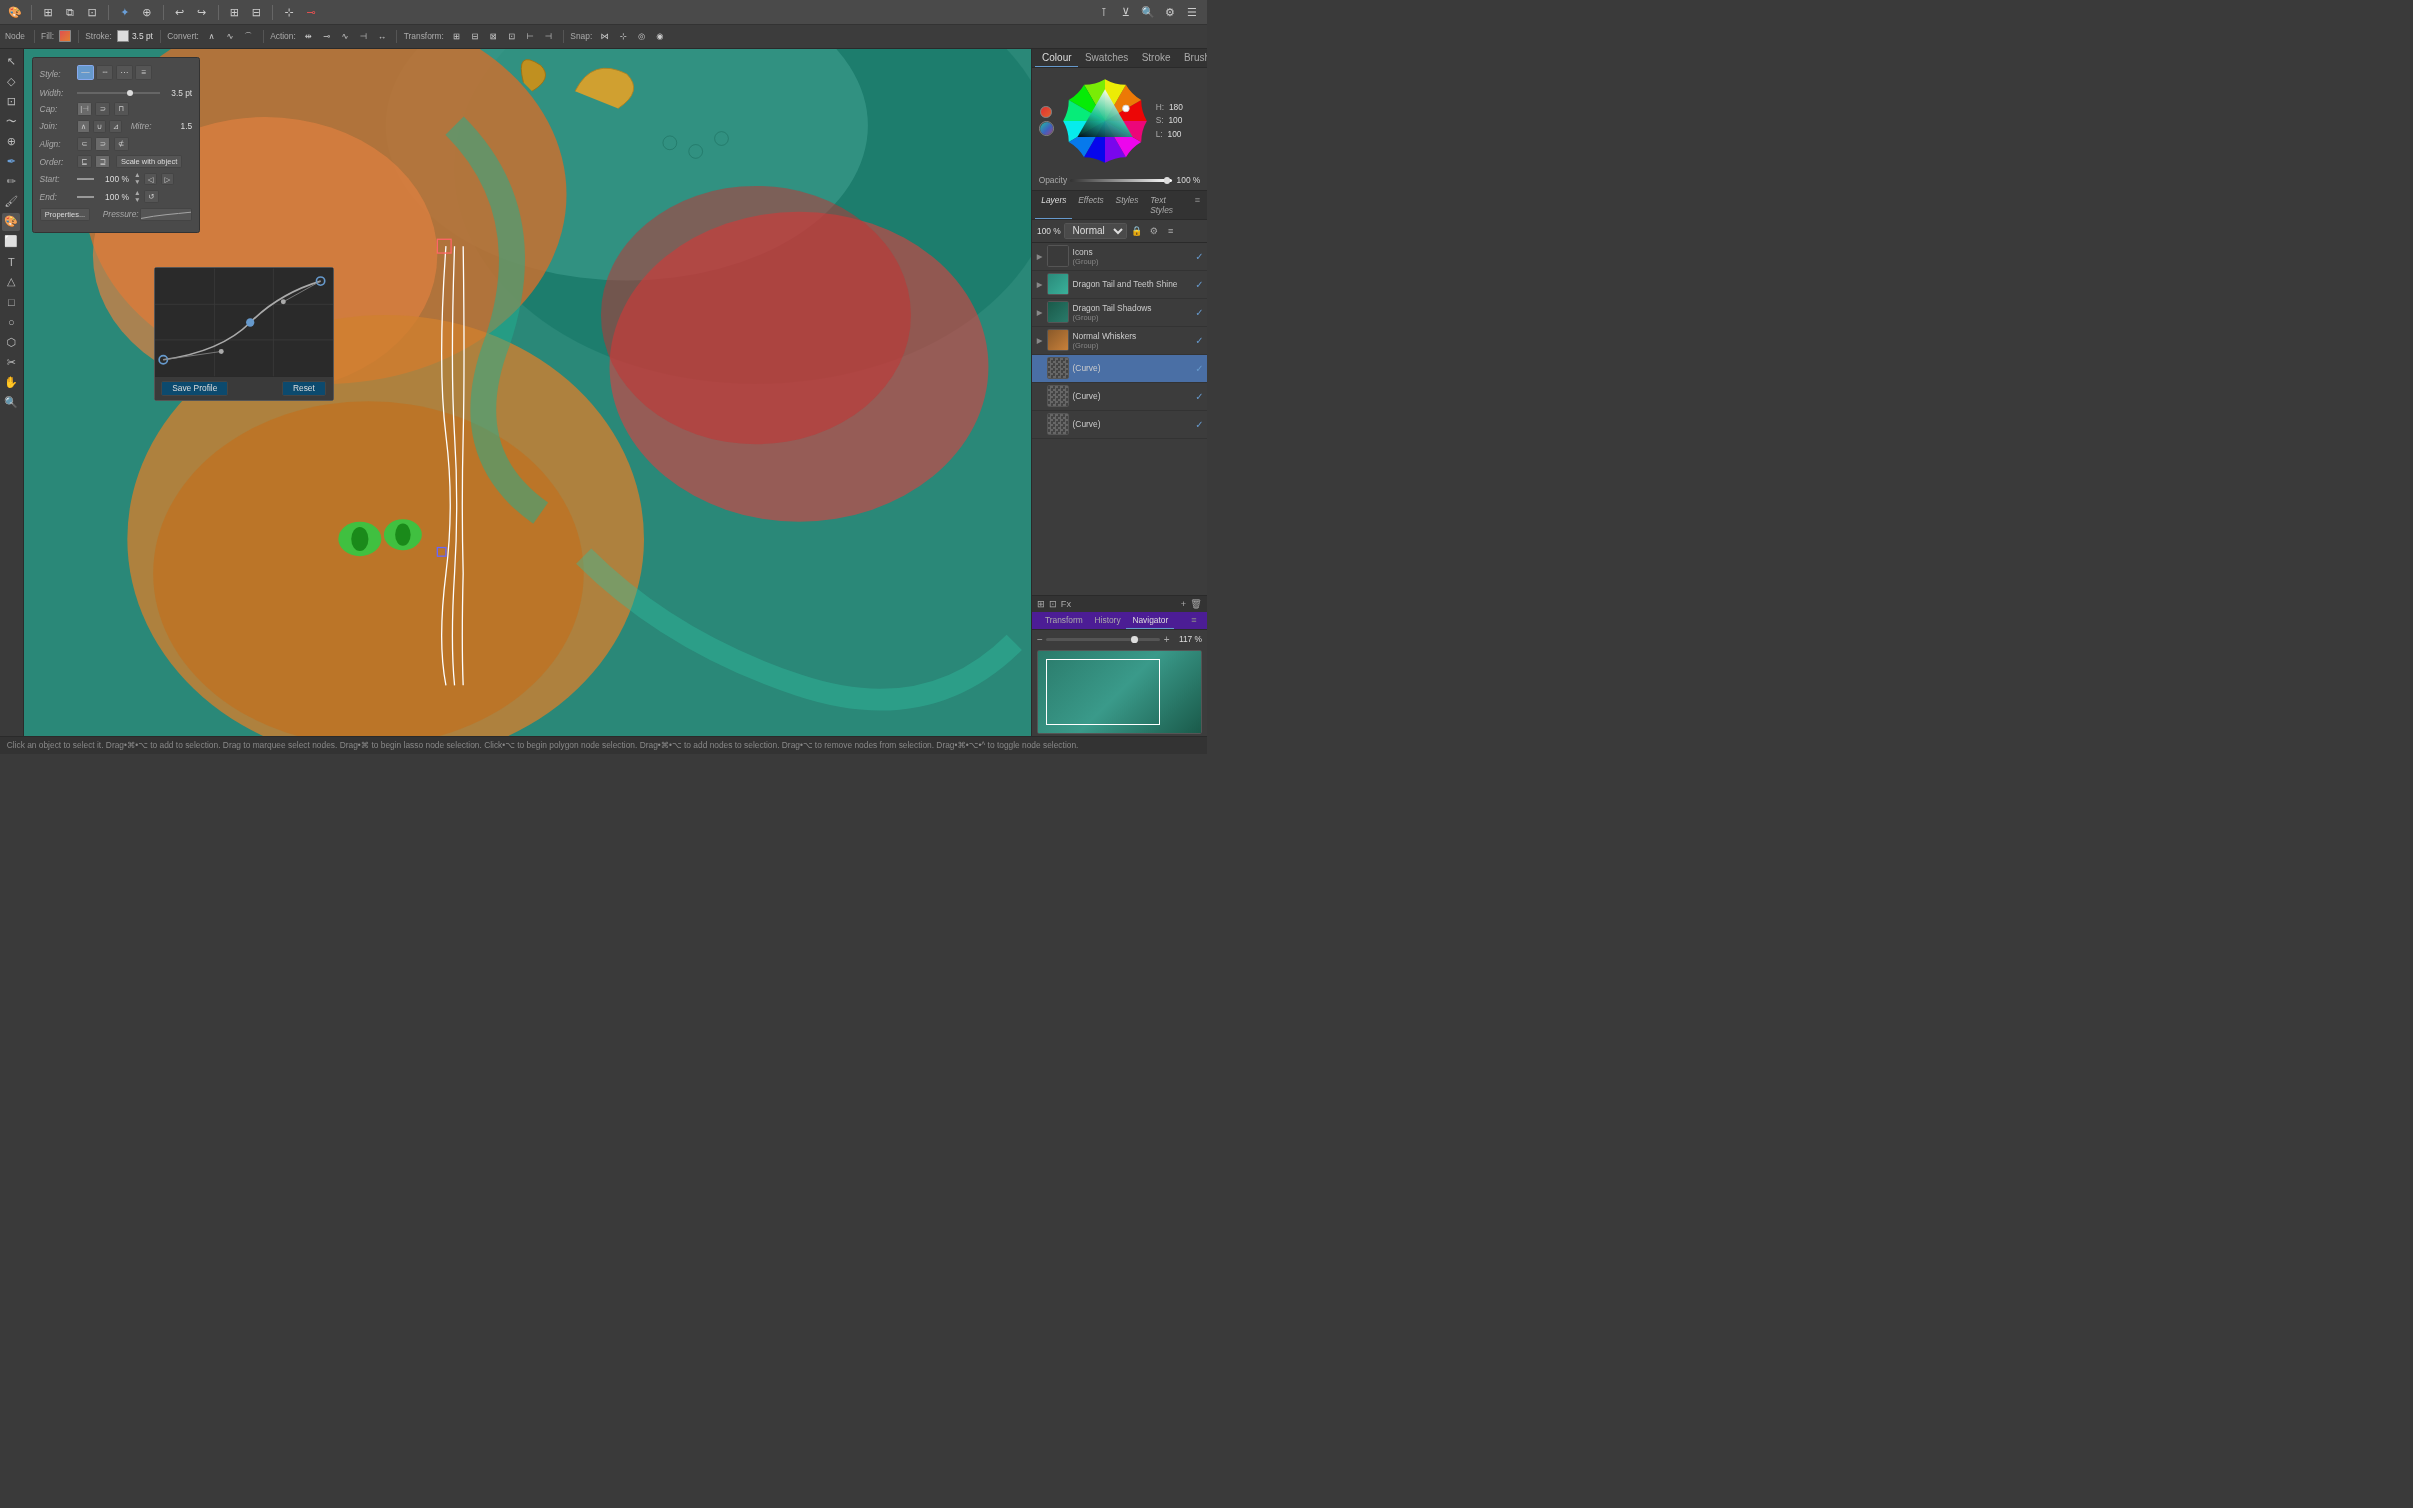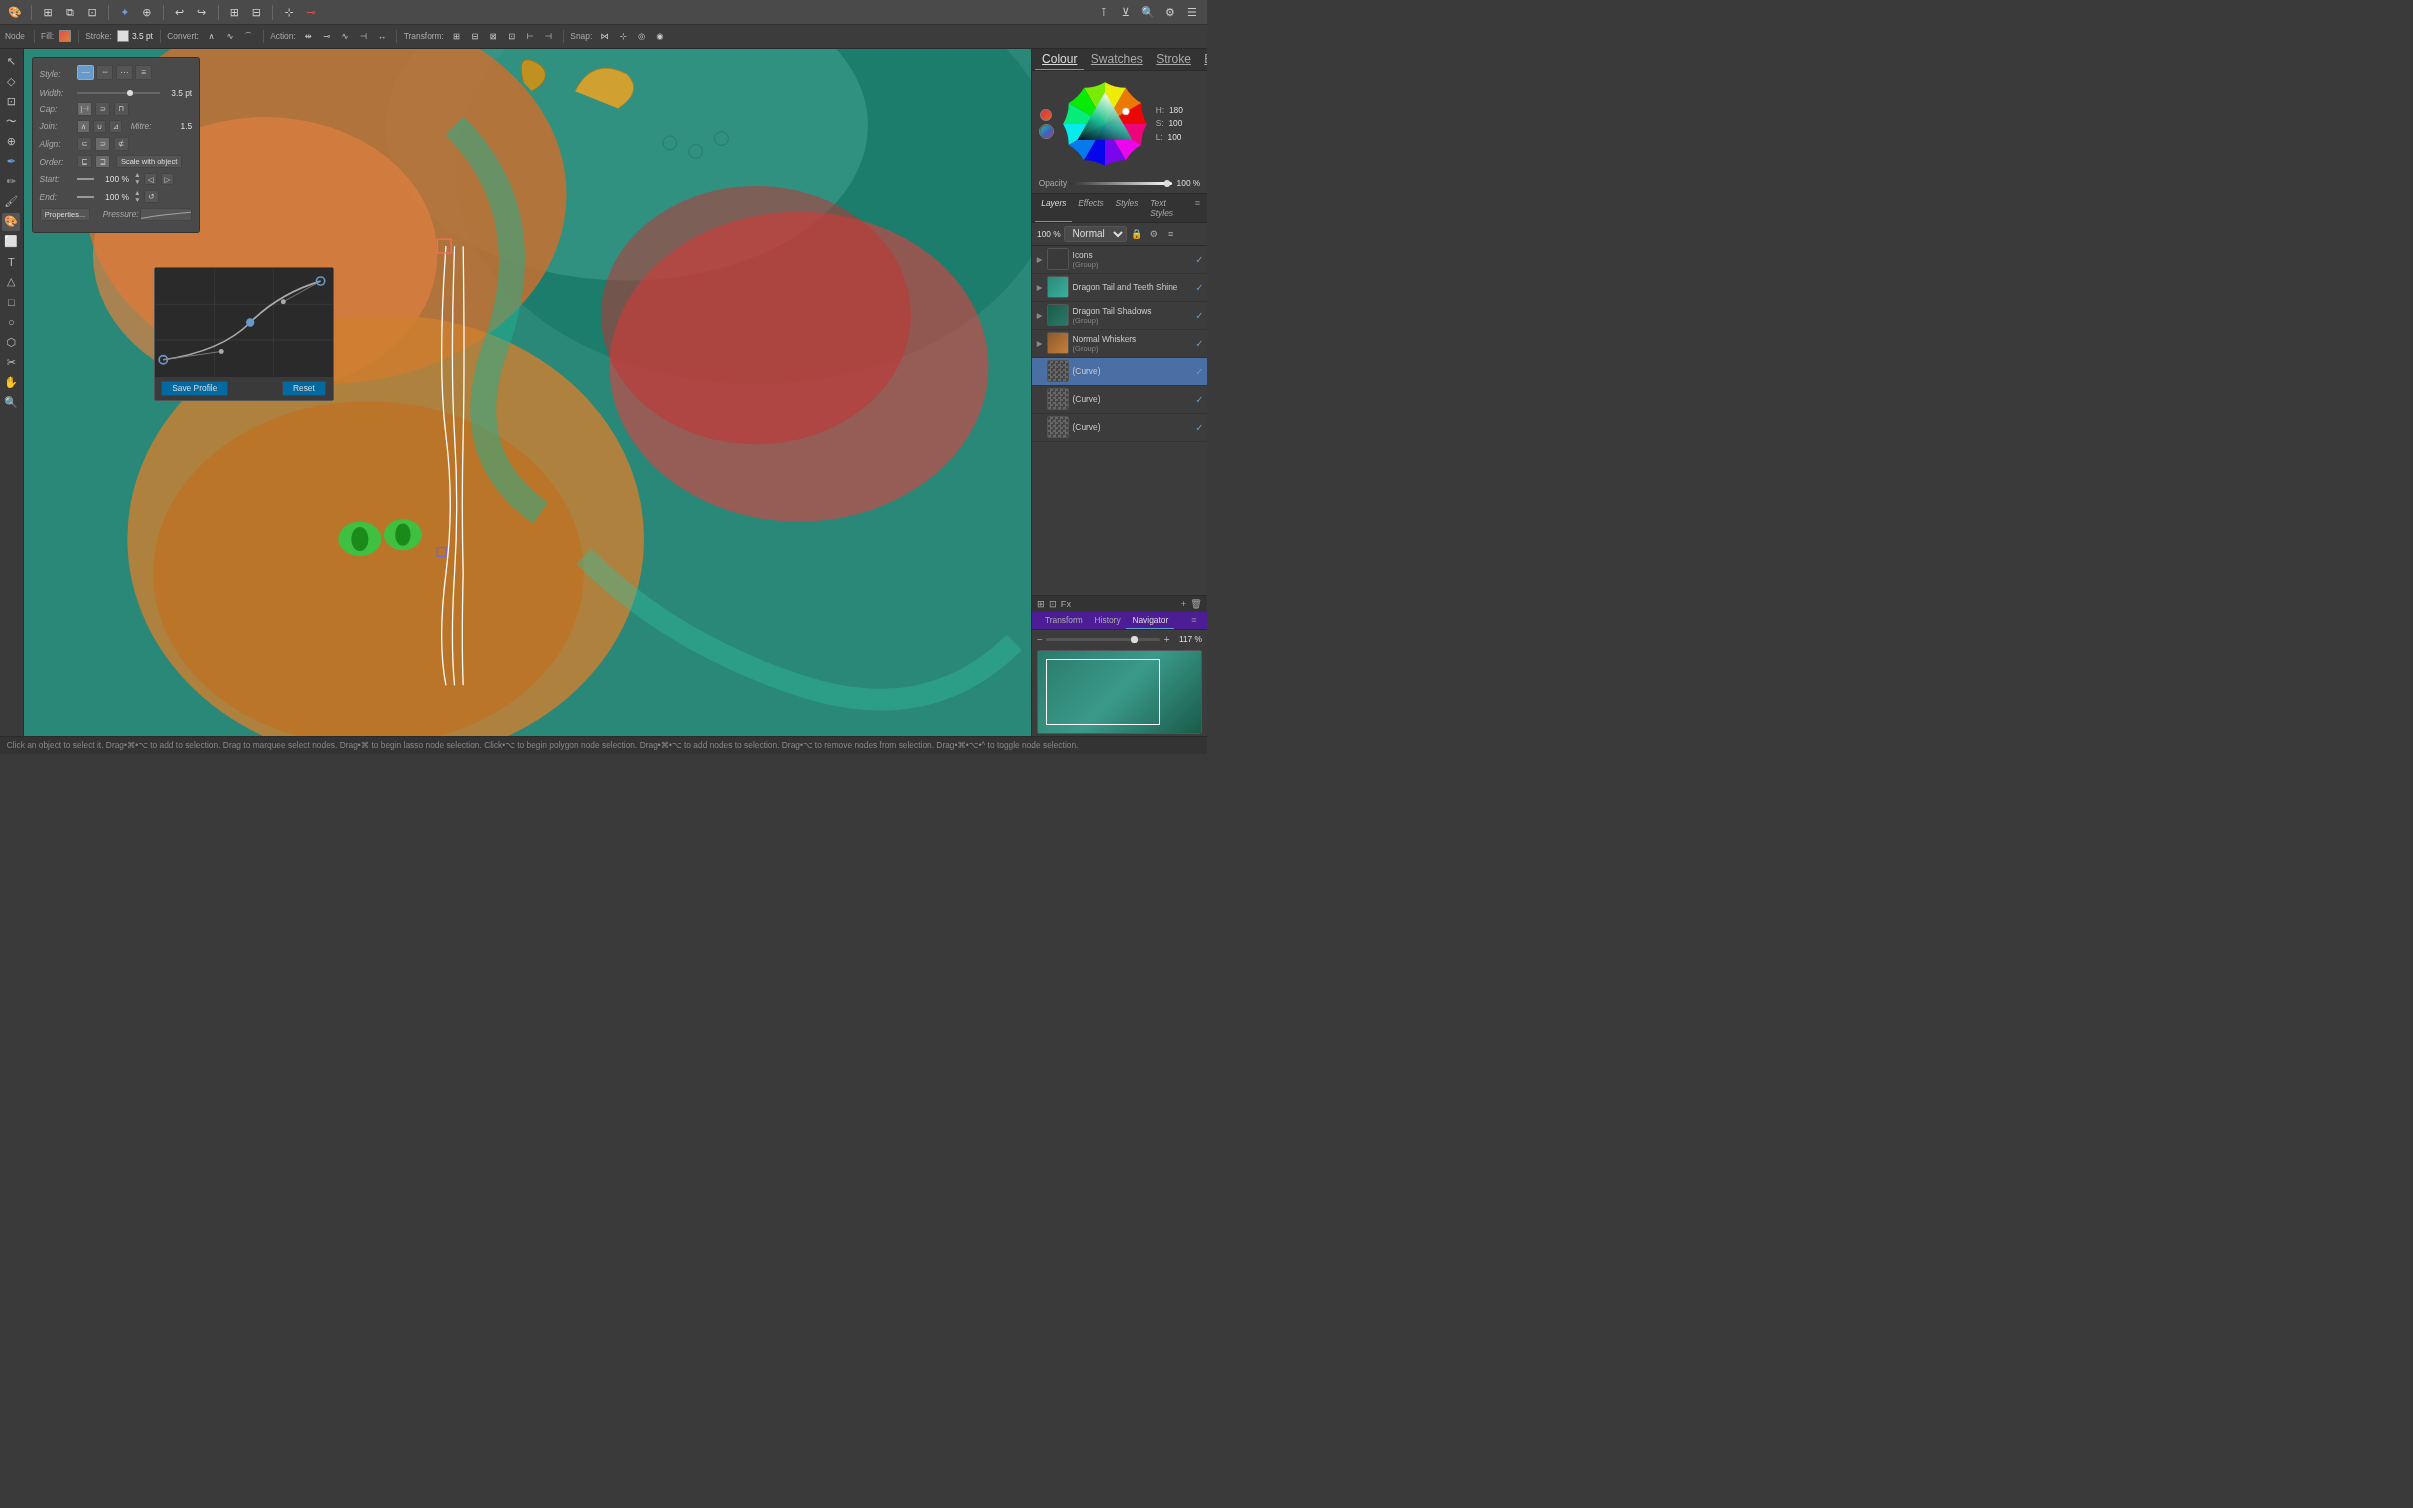--- a/index.html
+++ b/index.html
@@ -167,21 +167,21 @@
       position: relative;
     }
     .pp-footer {
       display: flex;
       justify-content: space-between;
       padding: 4.2px 6.7px;
       background: #3a3a3a;
     }
     .pp-btn {
       padding: 1.7px 10px;
-      background: #0369a1;
+      background: #0c4a6e;
       border: 0.8px solid #444;
       border-radius: 1.7px;
       color: #ddd;
       cursor: pointer;
       font-size: 8.4px;
     }
 
     
     .right-panel {
       width: 176px;
@@ -194,24 +194,23 @@
     
     .colour-tabs {
       display: flex;
       background: #333;
       border-bottom: 0.8px solid #2a2a2a;
       padding: 0 3.4px;
     }
     .colour-tab {
       padding: 3.4px 6.7px;
       cursor: pointer;
-      font-size: 12px;
+      font-size: 10px;
       color: #aaa;
       border-bottom: 1.7px solid transparent;
-      text-decoration: underline;
     }
     .colour-tab.active { color: #ddd; border-bottom: 1.7px solid #6699cc; }
     .colour-tab-more { margin-left: auto; padding: 3.4px; color: #888; cursor: pointer; }
 
     
     .colour-section {
       padding: 6.7px;
       display: flex;
       align-items: center;
       gap: 5px;

